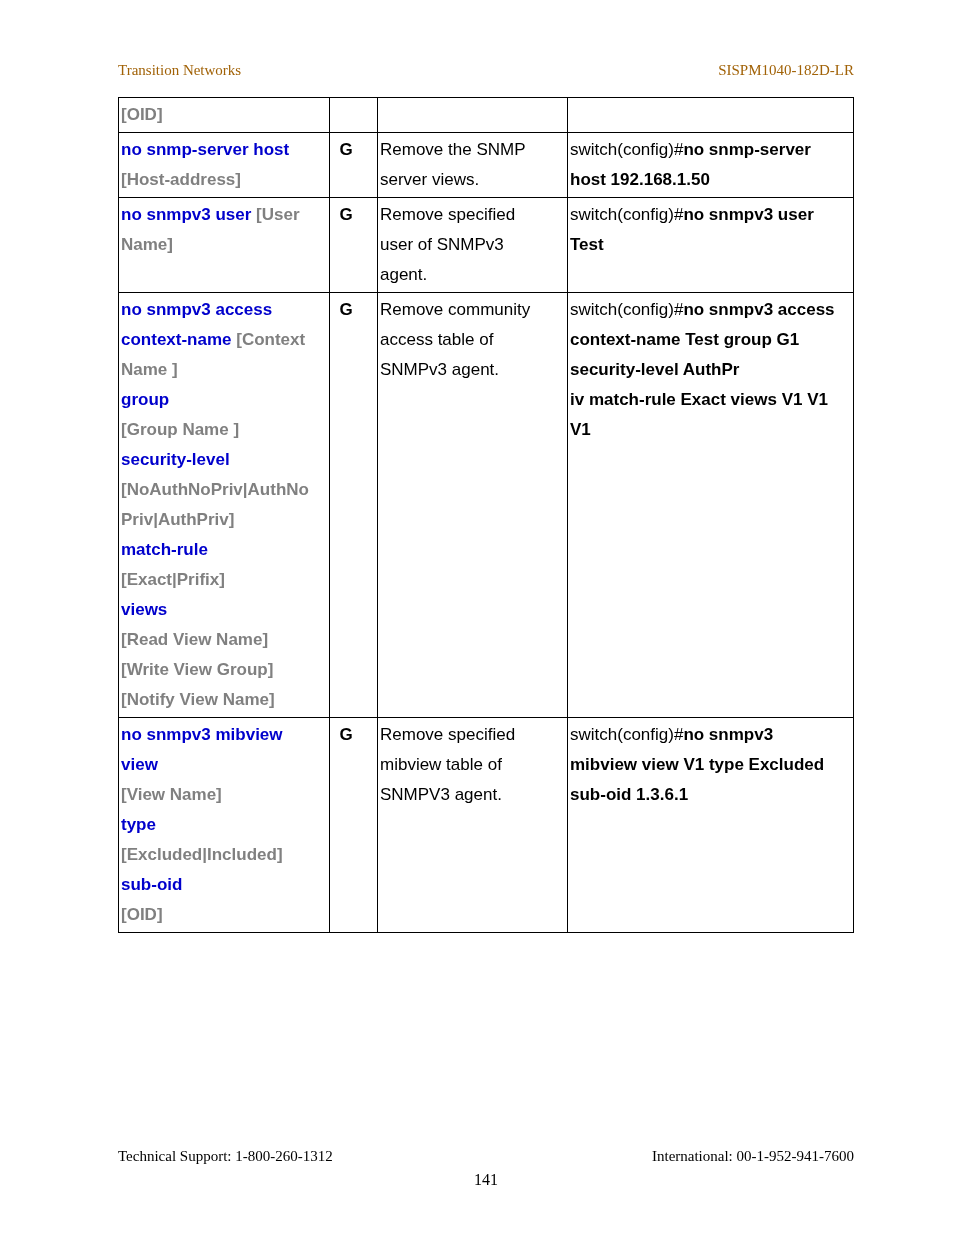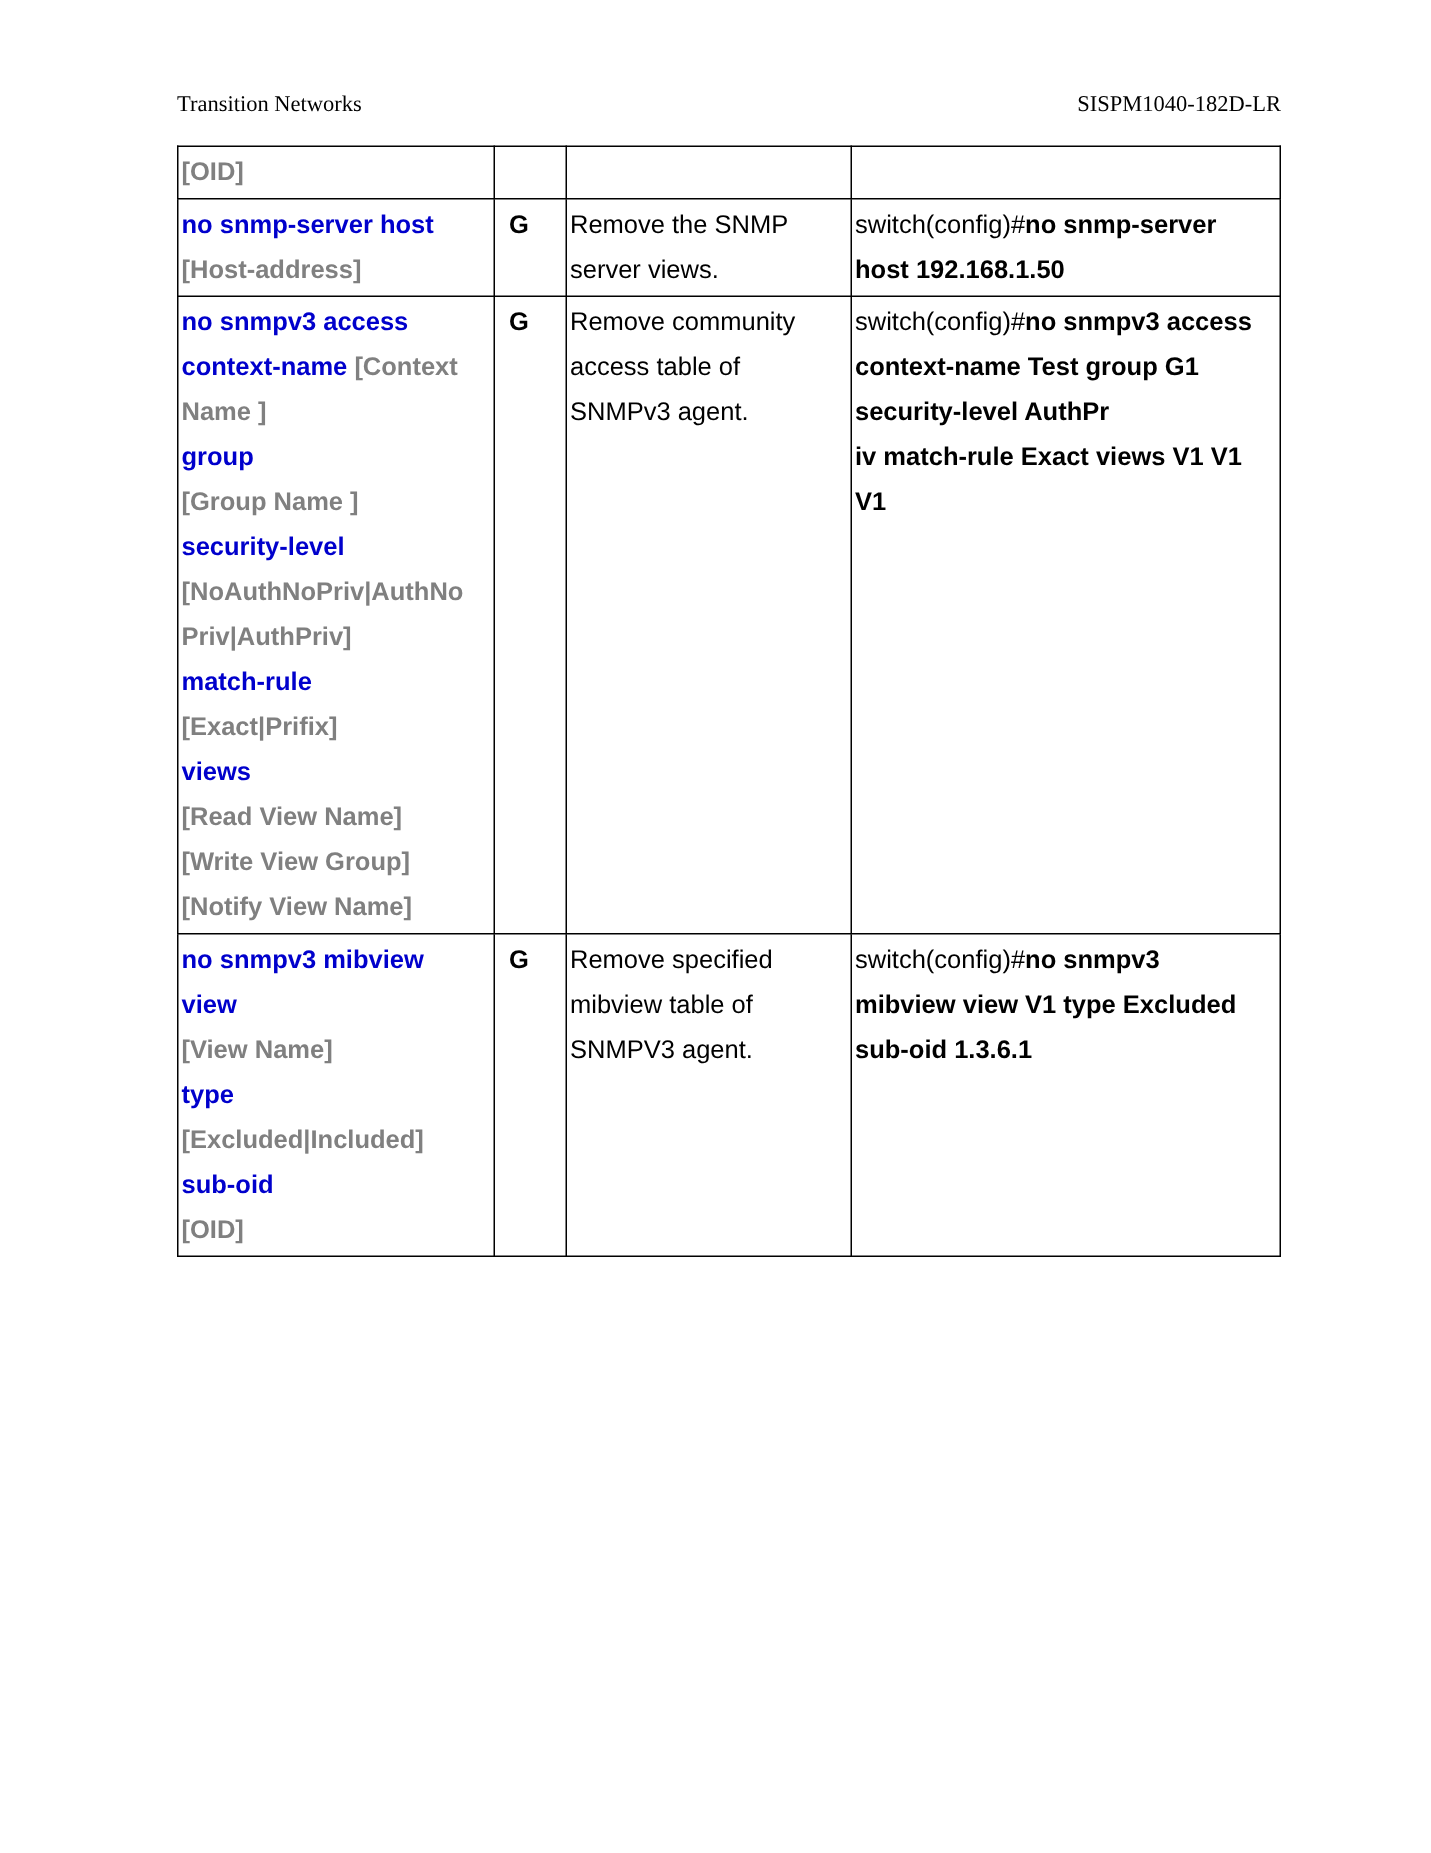--- a/index.html
+++ b/index.html
@@ -14,21 +14,21 @@
     height: 1235px;
     box-sizing: border-box;
     padding: 62px 100px 40px 118px;
     position: relative;
   }
   .header {
     display: flex;
     justify-content: space-between;
     font-size: 15px;
     margin-bottom: 18px;
-    color: #000000;
+    color: #a16207;
   }
   table.cmd {
     border-collapse: collapse;
     width: 100%;
     table-layout: fixed;
   }
   table.cmd td {
     border: 1px solid #000;
     vertical-align: top;
     font-family: Arial, Helvetica, sans-serif;
@@ -90,20 +90,26 @@
 
 
 
     <tr>
       <td><span class="kw">no snmp-server host </span><span class="par">[Host-address]</span></td>
       <td class="mode">G</td>
       <td>Remove the SNMP server views.</td>
       <td><span>switch(config)#</span><span class="bold">no snmp-server host 192.168.1.50</span></td>
     </tr>
 
+    <tr>
+      <td><span class="kw">no snmpv3 user </span><span class="par">[User Name]</span></td>
+      <td class="mode">G</td>
+      <td>Remove specified user of SNMPv3 agent.</td>
+      <td><span>switch(config)#</span><span class="bold">no snmpv3 user Test</span></td>
+    </tr>
 
     <tr>
       <td>
         <span class="kw">no snmpv3 access context-name </span><span class="par">[Context Name ]</span><br>
         <span class="kw">group</span><br>
         <span class="par">[Group Name ]</span><br>
         <span class="kw">security-level</span><br>
         <span class="par">[NoAuthNoPriv|AuthNoPriv|AuthPriv]</span><br>
         <span class="kw">match-rule</span><br>
         <span class="par">[Exact|Prifix]</span><br>
@@ -130,14 +136,21 @@
         <span class="par">[OID]</span>
       </td>
       <td class="mode">G</td>
       <td>Remove specified mibview table of SNMPV3 agent.</td>
       <td><span>switch(config)#</span><span class="bold">no snmpv3 mibview view V1 type Excluded sub-oid 1.3.6.1</span></td>
     </tr>
 
   </tbody>
     </table>
 
+  <div class="footer">
+    <div class="footer-row">
+      <span>Technical Support: 1-800-260-1312</span>
+      <span>International: 00-1-952-941-7600</span>
+    </div>
+    <div class="pagenum">141</div>
+  </div>
 
 </div>
 
 </body></html>

